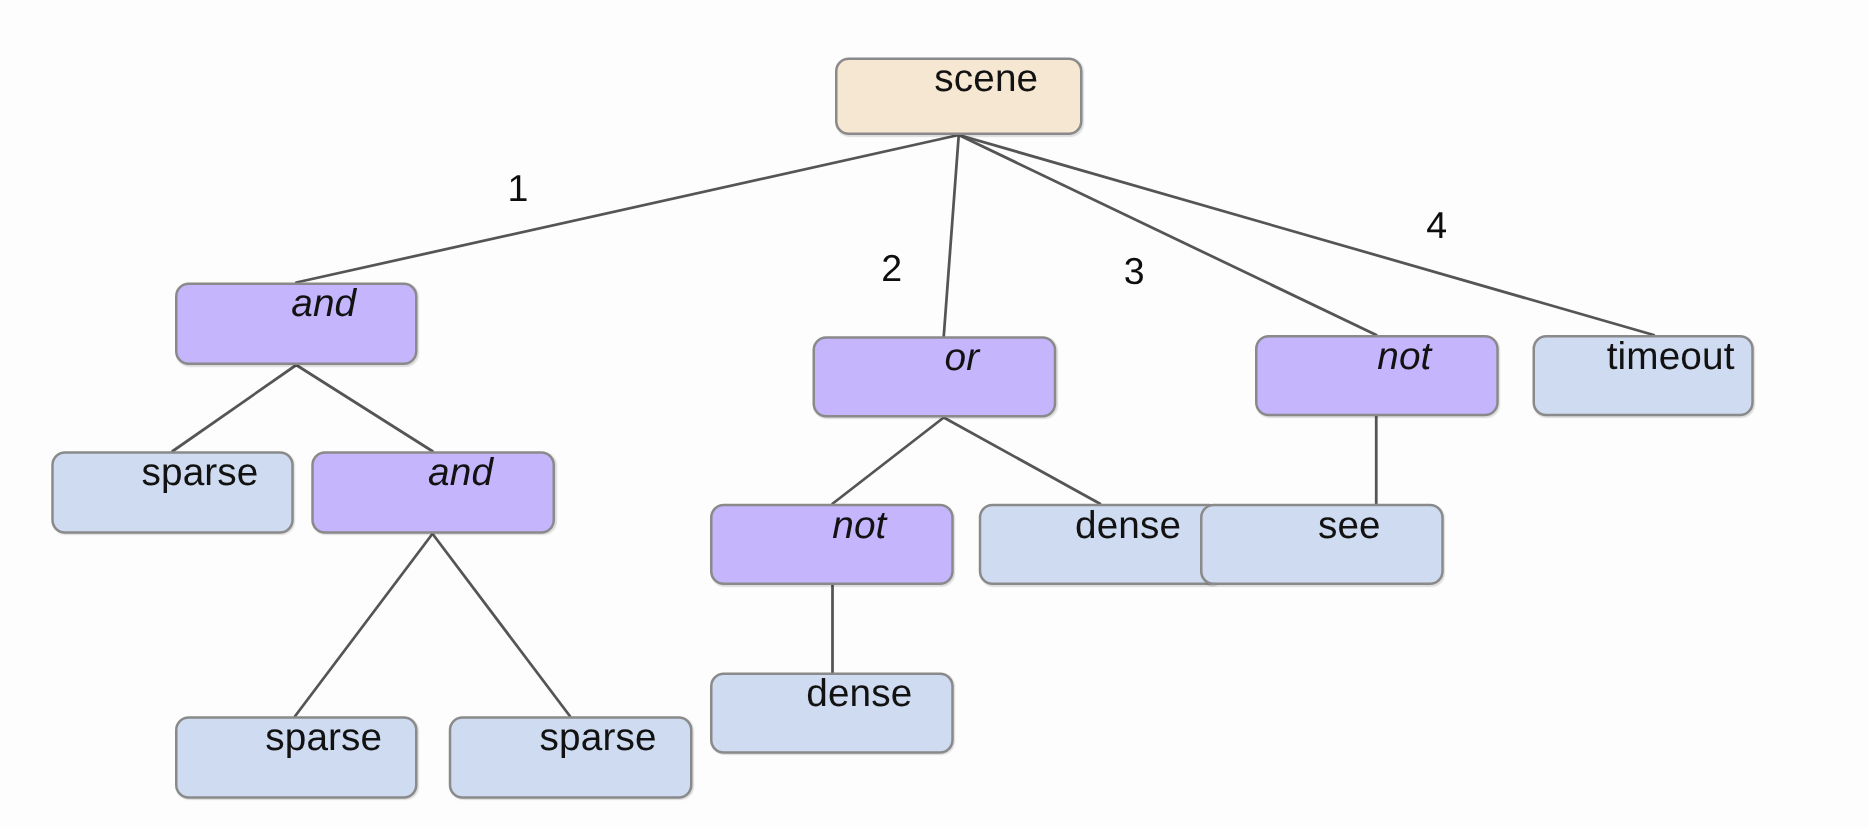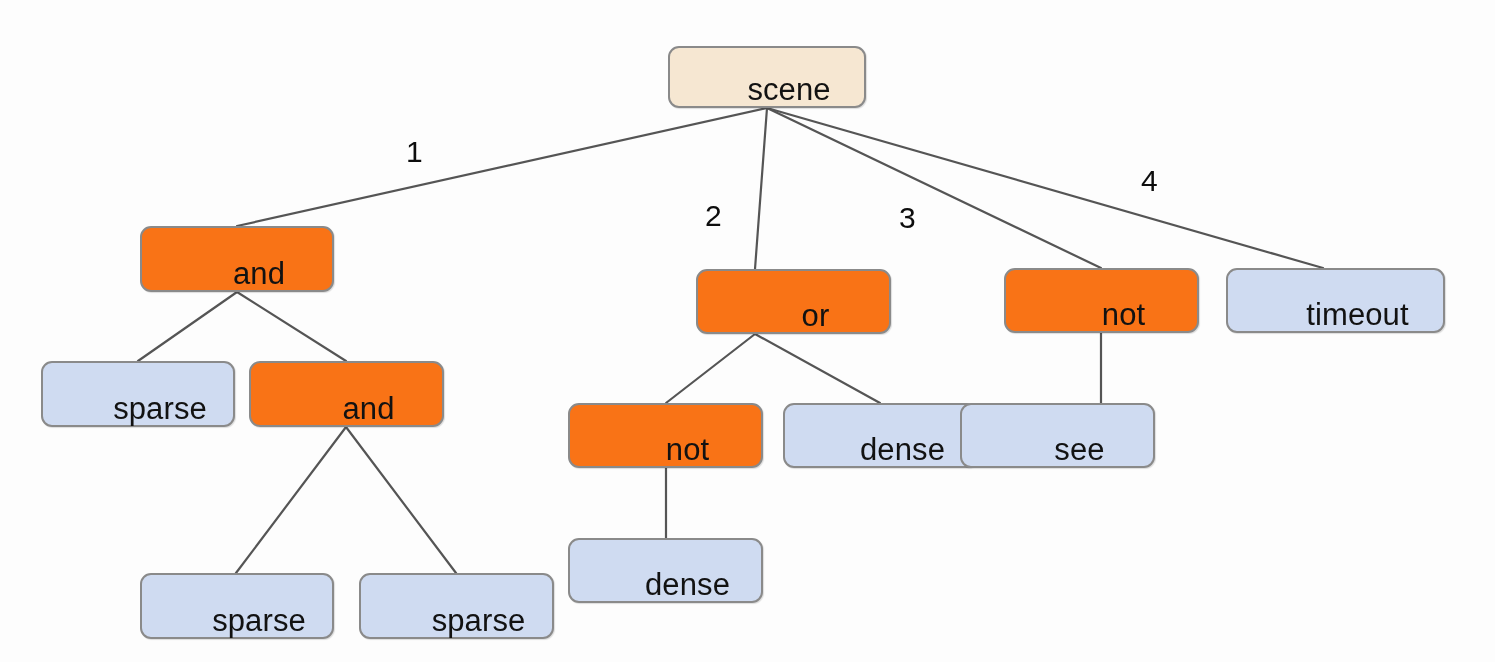--- a/index.html
+++ b/index.html
@@ -25,37 +25,37 @@
     width: 1495px;
     height: 662px;
     pointer-events: none;
   }
   .node {
     position: absolute;
     box-sizing: border-box;
     border: 2px solid #8a8a8a;
     border-radius: 11px;
     display: flex;
-    align-items: flex-end;
+    align-items: flex-start;
     justify-content: center;
     font-family: "Liberation Sans", sans-serif;
     font-size: 31px;
     color: #121212;
     line-height: 1;
     letter-spacing: 0.1px;
     box-shadow: 1px 1px 1px rgba(0,0,0,0.13);
     white-space: nowrap;
     padding-left: 44px;
   }
   .node-label {
     pointer-events: none;
     transform: translateY(-1px);
   }
   .kind-root  { background: #f6e7d2; }
-  .kind-op    { background: #f97316; }
+  .kind-op    { background: #c4b5fd; font-style: italic; }
   .kind-leaf  { background: #cfdbf1; }
 
   .edge-label {
     position: absolute;
     font-family: "Liberation Sans", sans-serif;
     font-size: 30px;
     color: #0d0d0d;
     line-height: 1;
     white-space: nowrap;
   }
@@ -80,27 +80,27 @@
       <line x1="1101" y1="333" x2="1101" y2="403" stroke="#555555" stroke-width="2.2" stroke-linecap="round"></line>
     </svg>
 
   <div id="node-layer">
       <div class="node kind-root" style="left: 668px; top: 46px; width: 198px; height: 62px;">
         <span class="node-label">scene</span>
       </div>
       <div class="node kind-op" style="left: 140px; top: 226px; width: 194px; height: 66px;">
         <span class="node-label">and</span>
       </div>
-      <div class="node kind-op" style="left: 696px; top: 269px; width: 195px; height: 65px;">
+      <div class="node kind-op" style="left: 650px; top: 269px; width: 195px; height: 65px;">
         <span class="node-label">or</span>
       </div>
       <div class="node kind-op" style="left: 1004px; top: 268px; width: 195px; height: 65px;">
         <span class="node-label">not</span>
       </div>
-      <div class="node kind-leaf" style="left: 1226px; top: 268px; width: 219px; height: 65px;">
+      <div class="node kind-leaf" style="left: 1226px; top: 268px; width: 177px; height: 65px;">
         <span class="node-label">timeout</span>
       </div>
       <div class="node kind-leaf" style="left: 41px; top: 361px; width: 194px; height: 66px;">
         <span class="node-label">sparse</span>
       </div>
       <div class="node kind-op" style="left: 249px; top: 361px; width: 195px; height: 66px;">
         <span class="node-label">and</span>
       </div>
       <div class="node kind-op" style="left: 568px; top: 403px; width: 195px; height: 65px;">
         <span class="node-label">not</span>

